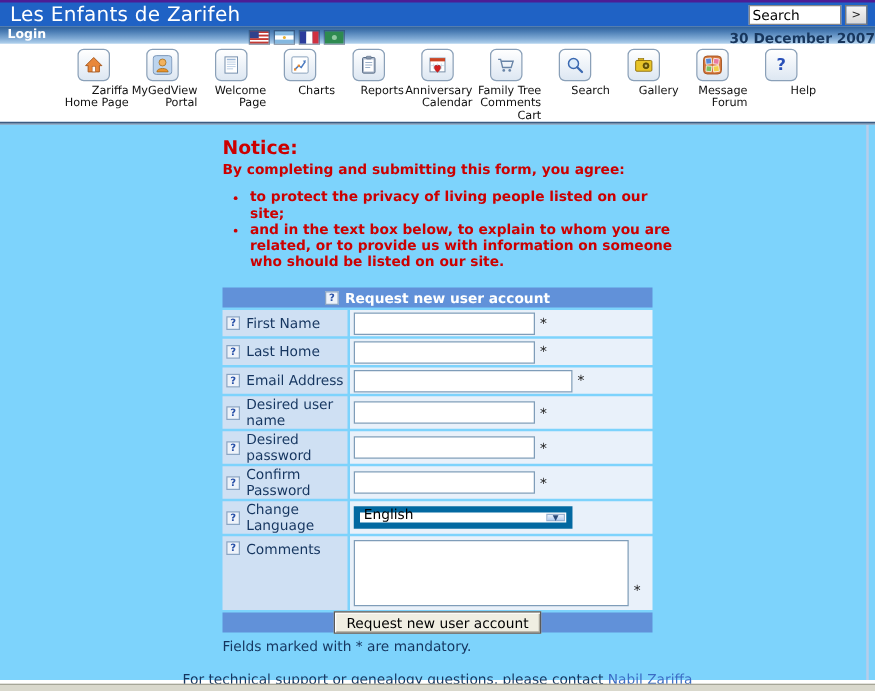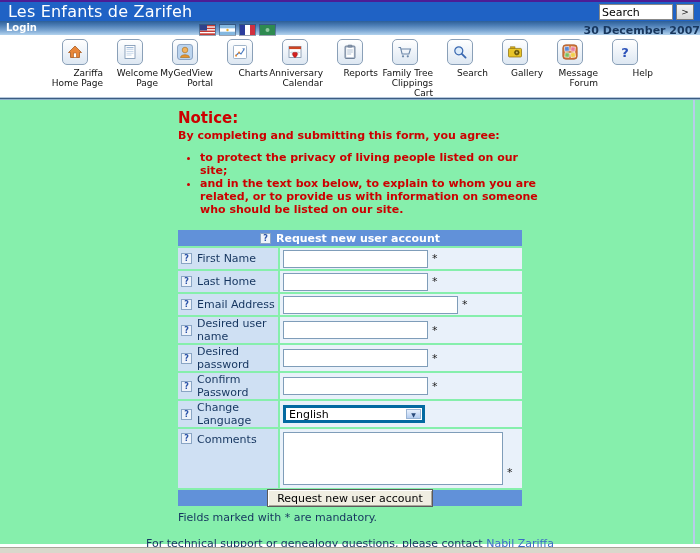--- a/index.html
+++ b/index.html
@@ -21,40 +21,40 @@
   .flag { display:inline-block; width:15px; height:10px; outline:1px solid rgba(30,50,80,0.45); cursor:pointer; line-height:0; }
   .date { position:absolute; right:0; top:3px; color:#17365d; font-size:11px; font-weight:bold; }
   
   .toolbar { height:62px; background:#fff; display:flex; justify-content:center; gap:4px; padding-top:4px; }
   .tbi { width:51px; display:flex; flex-direction:column; align-items:center; gap:3px; cursor:pointer; }
   .tbtn { width:26px; height:26px; border:1px solid #8aa0b8; border-radius:5px; background:linear-gradient(#ffffff,#dde7f2); display:flex; align-items:center; justify-content:center; flex:none; }
   .tbl { font-size:9px; line-height:10px; text-align:right; color:#111; width:56px; margin:0 -4px; }
   .help-glyph { font-size:13px; font-weight:bold; color:#2a50b8; }
   .tb-border { height:3px; background:linear-gradient(#b6c9dc 0,#b6c9dc 33%,#3c5c82 33%,#3c5c82 100%); border-bottom:1px solid #8fb0cc; }
   
-  .content { position:relative; height:444px; background:#86efac; }
+  .content { position:relative; height:444px; background:#7dd3fc; }
   .right-line { position:absolute; right:5px; top:0; bottom:0; width:2px; background:#b7cdea; }
   
   .notice { margin-left:178px; padding-top:9px; color:#cc0000; font-weight:bold; width:360px; }
   .notice-title { font-size:15px; margin-bottom:2px; }
   .notice-intro { font-size:11px; margin-bottom:9px; }
   .notice ul { margin:0 0 0 22px; font-size:11px; line-height:13px; }
   
   .gform { margin:14px 0 0 178px; width:344px; }
   .form-header { height:16px; background:#6191d9; color:#fff; font-size:11px; font-weight:bold; display:flex; align-items:center; justify-content:center; gap:5px; margin-bottom:2px; }
   .qico { display:inline-flex; align-items:center; justify-content:center; width:11px; height:11px; background:#eef3fa; border:1px solid #8aa5c4; font-size:8px; font-weight:bold; color:#2a52a8; cursor:pointer; flex:none; }
   .frow { display:flex; margin-bottom:2px; }
   .fl { width:100px; background:#cfe0f3; display:flex; align-items:center; gap:5px; padding:0 0 0 3px; font-size:11px; color:#15355f; min-height:21px; flex:none; }
   .fc { flex:1; margin-left:2px; background:#e9f1fa; display:flex; align-items:center; padding-left:3px; gap:4px; font-size:11px; }
   .frow.tall .fl { align-items:flex-start; padding-top:4px; }
   .frow.tall .fc { align-items:flex-start; padding-top:3px; min-height:59px; }
   .txt { width:145px; height:18px; border:1px solid #7f9db9; font-size:11px; padding:1px 2px; background:#fff; font-family:inherit; }
   .txt.wide { width:175px; }
   .req { color:#222; font-size:11px; }
-  .fakesel { width:142px; height:18px; border:3px solid #0369a1; background:#fff; position:relative; display:flex; align-items:flex-start; padding-left:3px; font-size:11px; color:#000; cursor:pointer; }
+  .fakesel { width:175px; height:18px; border:5px solid #0369a1; background:#fff; position:relative; display:flex; align-items:flex-end; padding-left:3px; font-size:11px; color:#000; cursor:pointer; }
   .sel-arrow { position:absolute; right:1px; top:1px; bottom:1px; width:15px; background:linear-gradient(#e9f1fc,#b4cdf0); border:1px solid #9ab4d4; display:flex; align-items:center; justify-content:center; font-size:6px; color:#2a4a7a; }
   .cmt { width:220px; height:53px; border:1px solid #7f9db9; font-size:11px; padding:2px; resize:none; font-family:inherit; }
   .cmt-req { align-self:flex-end; margin-bottom:9px; }
   .form-footer { height:16px; background:#6191d9; display:flex; align-items:center; justify-content:center; }
   .submit-btn { height:18px; font-size:11px; padding:0 9px; background:#f0eee2; border:1px solid #5a5a5a; box-shadow:inset 1px 1px 0 #fff, inset -1px -1px 0 #aaa69a; color:#000; cursor:pointer; font-family:inherit; }
   
   .mandatory { margin:5px 0 0 178px; font-size:11px; color:#15355f; }
   .support { text-align:center; margin-top:13px; font-size:11px; color:#15355f; }
   .support a, .support-link { color:#3b6cc5; text-decoration:none; cursor:pointer; }
   .bottom-strip { position:absolute; left:0; right:0; bottom:0; height:6px; background:#d9d8cc; border-top:1px solid #a6a698; }
@@ -104,83 +104,83 @@
         <svg width="16" height="16" viewBox="0 0 16 16">
           <path d="M8 2L14.5 8.5H12.5V13.5H3.5V8.5H1.5Z" fill="#e8873a" stroke="#a85a20" stroke-width="0.8"></path>
           <rect x="6.7" y="9" width="2.6" height="4.5" fill="#fff" stroke="#a85a20" stroke-width="0.5"></rect>
         </svg>
       </span>
     <span class="tbl">Zariffa Home Page</span>
   </div>
   <div class="tbi">
     <span class="tbtn">
         <svg width="16" height="16" viewBox="0 0 16 16">
+          <rect x="0.5" y="0.5" width="15" height="15" rx="2.5" fill="#bcd4ee" stroke="#7a96b8" stroke-width="0.8"></rect>
+          <circle cx="8" cy="6" r="2.8" fill="#f2b25e" stroke="#a06a18" stroke-width="0.6"></circle>
+          <path d="M3.5 13.5C3.5 9.8 12.5 9.8 12.5 13.5Z" fill="#e8932c" stroke="#a06a18" stroke-width="0.6"></path>
+        </svg>
+      </span>
+    <span class="tbl">MyGedView Portal</span>
+  </div>
+  <div class="tbi">
+    <span class="tbtn">
+        <svg width="16" height="16" viewBox="0 0 16 16">
           <rect x="3" y="1.5" width="10" height="13" fill="#fff" stroke="#7690ae" stroke-width="0.8"></rect>
           <rect x="4.5" y="3" width="7" height="1.2" fill="#9db8d8"></rect>
           <rect x="4.5" y="5.2" width="7" height="0.9" fill="#c3d4e8"></rect>
           <rect x="4.5" y="7" width="7" height="0.9" fill="#c3d4e8"></rect>
           <rect x="4.5" y="8.8" width="7" height="0.9" fill="#c3d4e8"></rect>
           <rect x="4.5" y="10.6" width="5" height="0.9" fill="#c3d4e8"></rect>
         </svg>
       </span>
     <span class="tbl">Welcome Page</span>
   </div>
   <div class="tbi">
     <span class="tbtn">
         <svg width="16" height="16" viewBox="0 0 16 16">
-          <rect x="0.5" y="0.5" width="15" height="15" rx="2.5" fill="#bcd4ee" stroke="#7a96b8" stroke-width="0.8"></rect>
-          <circle cx="8" cy="6" r="2.8" fill="#f2b25e" stroke="#a06a18" stroke-width="0.6"></circle>
-          <path d="M3.5 13.5C3.5 9.8 12.5 9.8 12.5 13.5Z" fill="#e8932c" stroke="#a06a18" stroke-width="0.6"></path>
-        </svg>
-      </span>
-    <span class="tbl">MyGedView Portal</span>
-  </div>
-  <div class="tbi">
-    <span class="tbtn">
-        <svg width="16" height="16" viewBox="0 0 16 16">
           <rect x="1.5" y="1.5" width="13" height="13" rx="1" fill="#fff" stroke="#8aa2bc" stroke-width="0.8"></rect>
           <polyline points="4,11.5 7,8.5 9,10 12,5.5" fill="none" stroke="#4a7ac0" stroke-width="1.2"></polyline>
           <path d="M12.8 4.2l-2.6.4 1.9 1.8z" fill="#4a7ac0"></path>
           <rect x="3.2" y="10.7" width="1.8" height="1.8" fill="#e88a30"></rect>
           <rect x="6.2" y="7.7" width="1.8" height="1.8" fill="#e88a30"></rect>
         </svg>
       </span>
     <span class="tbl">Charts</span>
   </div>
   <div class="tbi">
     <span class="tbtn">
         <svg width="16" height="16" viewBox="0 0 16 16">
+          <rect x="3" y="2" width="10" height="12.5" rx="1" fill="#aebacc" stroke="#5a6e88" stroke-width="0.8"></rect>
+          <rect x="4.2" y="3.6" width="7.6" height="9.6" fill="#fff"></rect>
+          <rect x="6" y="1" width="4" height="2.2" rx="0.6" fill="#8896aa" stroke="#5a6e88" stroke-width="0.5"></rect>
+          <path d="M5.2 6h5.6M5.2 8h5.6M5.2 10h4" stroke="#9cb0c8" stroke-width="0.8"></path>
+        </svg>
+      </span>
+    <span class="tbl">Reports</span>
+  </div>
+  <div class="tbi">
+    <span class="tbtn">
+        <svg width="16" height="16" viewBox="0 0 16 16">
           <rect x="2" y="2.5" width="12" height="11" fill="#fff" stroke="#7a90a8" stroke-width="0.8"></rect>
           <rect x="2" y="2.5" width="12" height="2.6" fill="#cc4422"></rect>
           <path d="M5 6.8v4.4M8 6.8v4.4M11 6.8v4.4M3 8.5h10" stroke="#c8d6e4" stroke-width="0.7"></path>
           <path d="M8 13.8C4.6 11.2 5.2 8.2 7 8.2 7.7 8.2 8 8.8 8 8.8 8 8.8 8.3 8.2 9 8.2 10.8 8.2 11.4 11.2 8 13.8Z" fill="#d42020" stroke="#8a1010" stroke-width="0.4"></path>
         </svg>
       </span>
     <span class="tbl">Anniversary Calendar</span>
   </div>
   <div class="tbi">
     <span class="tbtn">
         <svg width="16" height="16" viewBox="0 0 16 16">
-          <rect x="3" y="2" width="10" height="12.5" rx="1" fill="#aebacc" stroke="#5a6e88" stroke-width="0.8"></rect>
-          <rect x="4.2" y="3.6" width="7.6" height="9.6" fill="#fff"></rect>
-          <rect x="6" y="1" width="4" height="2.2" rx="0.6" fill="#8896aa" stroke="#5a6e88" stroke-width="0.5"></rect>
-          <path d="M5.2 6h5.6M5.2 8h5.6M5.2 10h4" stroke="#9cb0c8" stroke-width="0.8"></path>
-        </svg>
-      </span>
-    <span class="tbl">Reports</span>
-  </div>
-  <div class="tbi">
-    <span class="tbtn">
-        <svg width="16" height="16" viewBox="0 0 16 16">
           <path d="M1.5 3.5h2l1.6 6.5h6.8l1.6-5H4.2" fill="none" stroke="#6a86a8" stroke-width="1.1"></path>
           <circle cx="6" cy="12.3" r="1.1" fill="#6a86a8"></circle>
           <circle cx="10.8" cy="12.3" r="1.1" fill="#6a86a8"></circle>
         </svg>
       </span>
-    <span class="tbl">Family Tree Clippings Cart</span>
+    <span class="tbl">Family Tree Comments Cart</span>
   </div>
   <div class="tbi">
     <span class="tbtn">
         <svg width="16" height="16" viewBox="0 0 16 16">
           <circle cx="6.8" cy="6.8" r="4" fill="#dcebfa" stroke="#3a68b0" stroke-width="1.2"></circle>
           <line x1="9.8" y1="9.8" x2="13.6" y2="13.6" stroke="#3a68b0" stroke-width="1.8" stroke-linecap="round"></line>
         </svg>
       </span>
     <span class="tbl">Search</span>
   </div>

